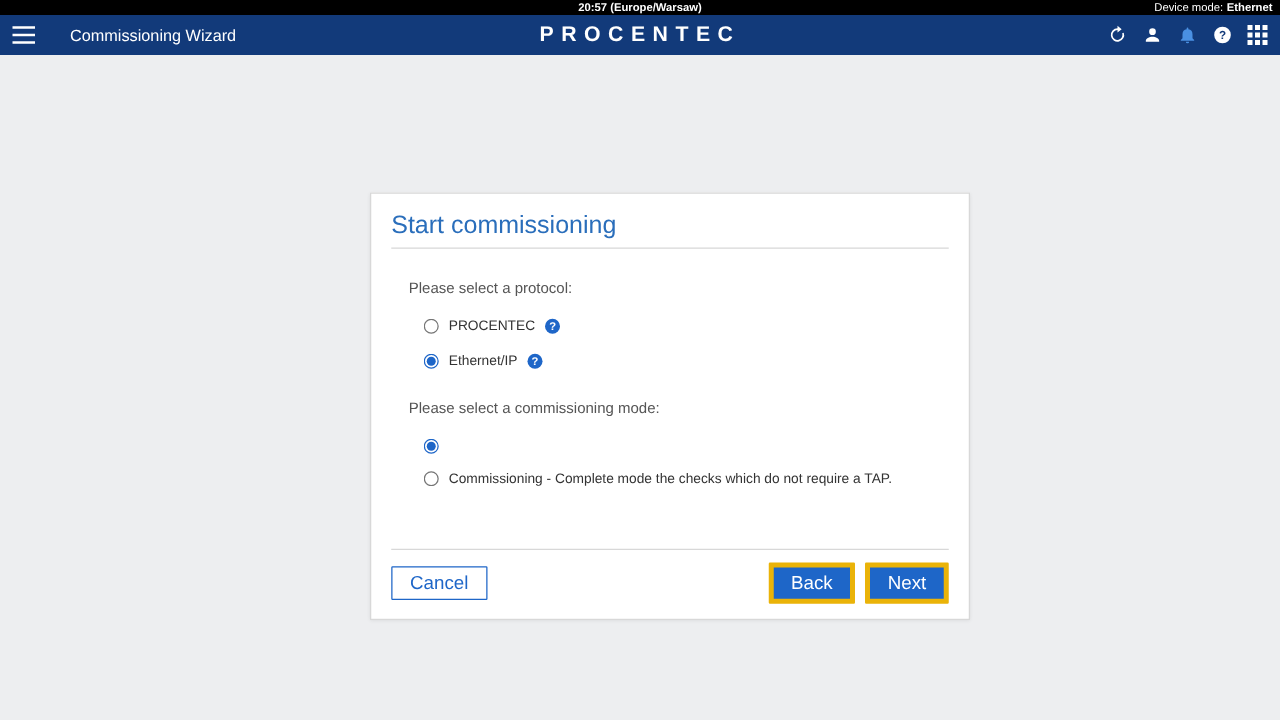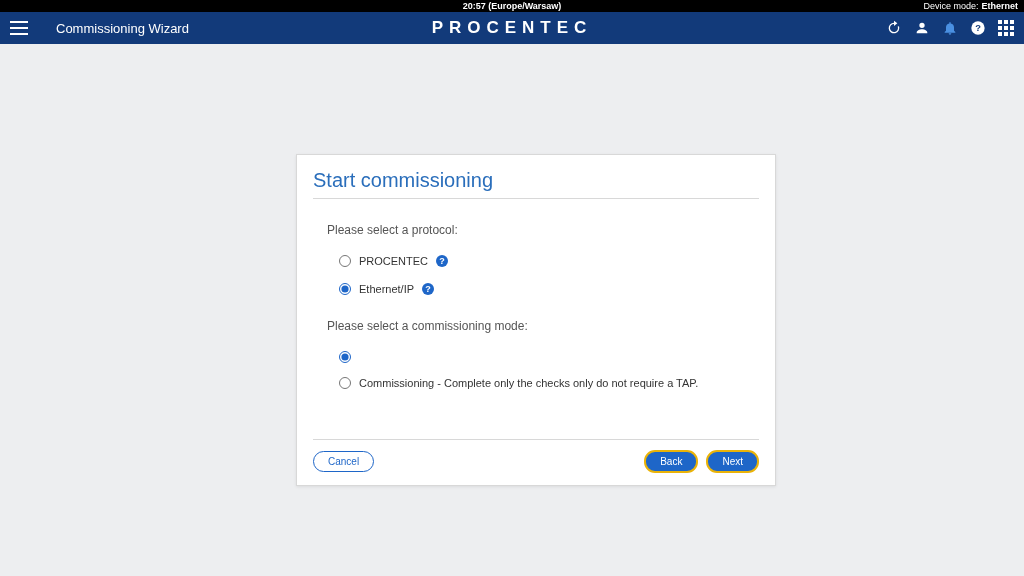--- a/index.html
+++ b/index.html
@@ -54,27 +54,27 @@
   }
   .section2 { margin-top: 24px; }
   .section2 .section-label { margin-bottom: 18px; }
   .section2 .radio-row { margin-bottom: 14px; }
   
   .footer {
     margin-top: 50px; border-top: 1px solid #d8d8d8; padding-top: 10px;
     display: flex; align-items: center;
   }
   .btn {
-    font-size: 10px; padding: 4px 14px; cursor: pointer; border-radius: 11px;
+    font-size: 15px; padding: 4px 14px; cursor: pointer; border-radius: 1px;
   }
   .btn-cancel {
     background: #fff; border: 1px solid #1e66c8; color: #1e66c8;
   }
   .btn-primary {
-    background: #1e66c8; border: 2px solid #eab308; color: #fff; margin-left: 8px;
+    background: #1e66c8; border: 4px solid #eab308; color: #fff; margin-left: 8px;
   }
   .footer .spacer { flex: 1; }
 </style>
 </head>
 <body>
 
 <div class="topbar">
   <div class="center">20:57 (Europe/Warsaw)</div>
   <div class="right">
     <span class="label">Device mode:</span>
@@ -149,21 +149,21 @@
 
     <div class="section2">
       <div class="section-label">Please select a commissioning mode:</div>
 
       <label class="radio-row">
         <input type="radio" name="mode" checked="" style="">
       </label>
 
       <label class="radio-row">
         <input type="radio" name="mode" style="">
-        <span>Commissioning - Complete only the checks only do not require a TAP.</span>
+        <span>Commissioning - Complete mode the checks which do not require a TAP.</span>
       </label>
     </div>
 
     <div class="footer">
       <button class="btn btn-cancel">Cancel</button>
       <div class="spacer"></div>
       <button class="btn btn-primary">Back</button>
       <button class="btn btn-primary">Next</button>
     </div>
   </div>

